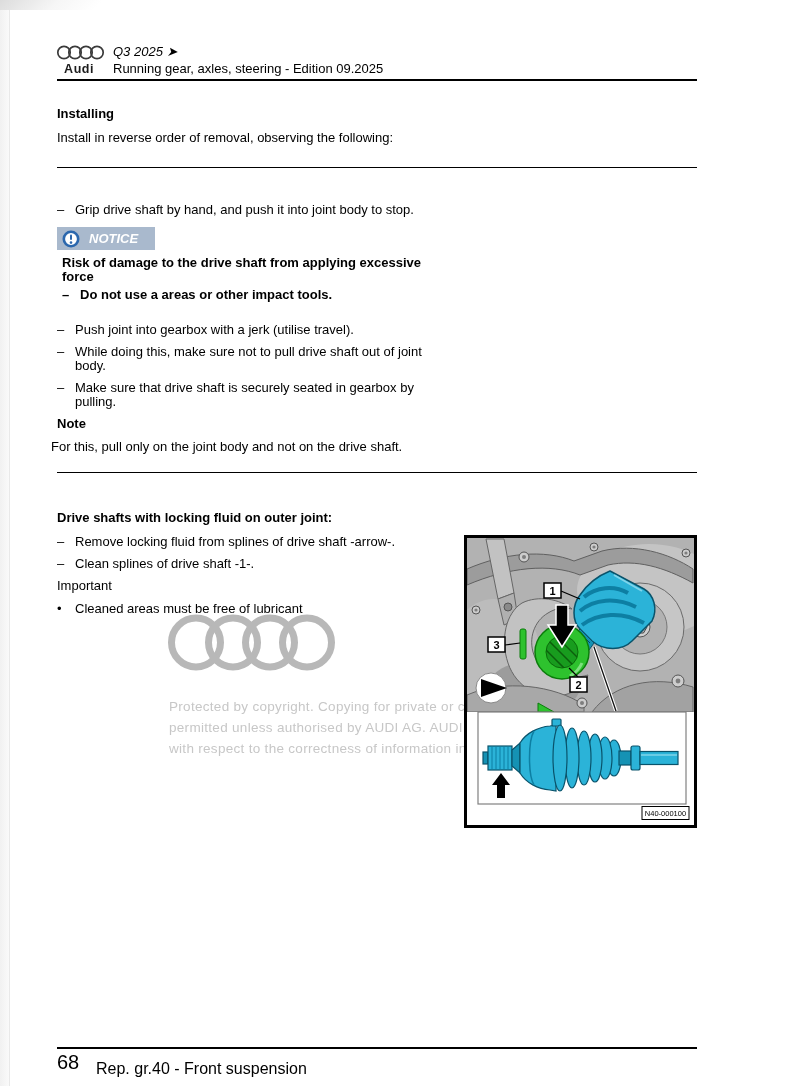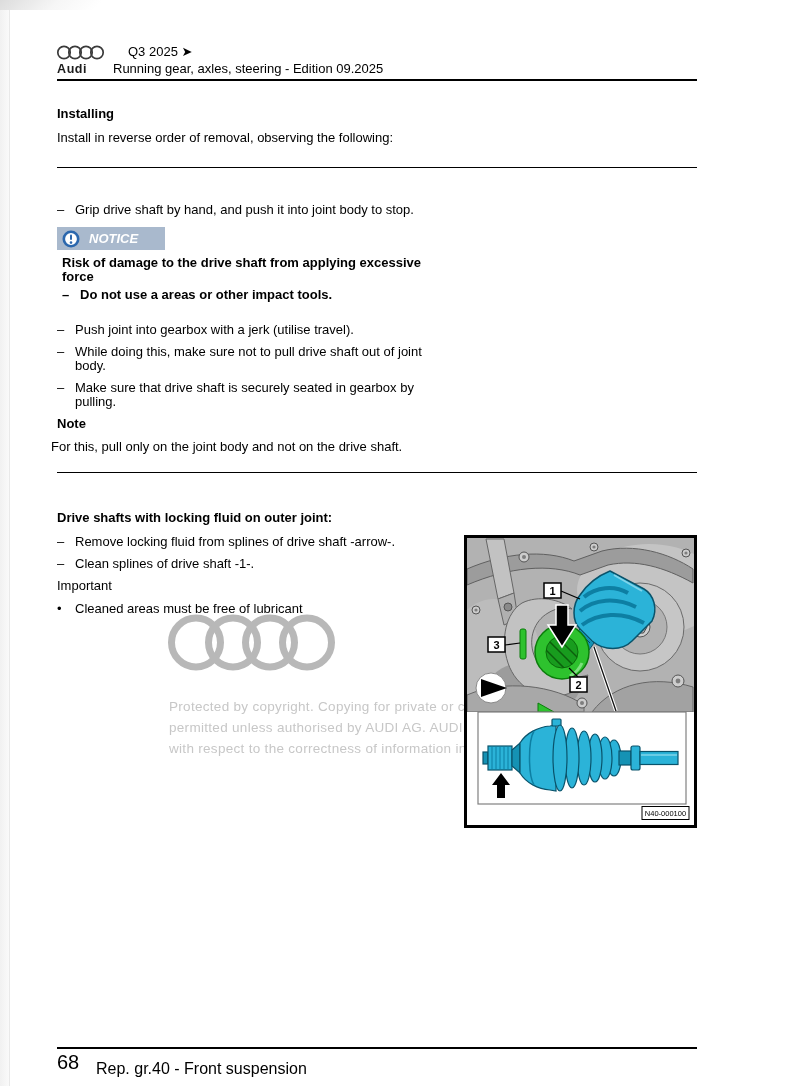--- a/index.html
+++ b/index.html
@@ -13,21 +13,21 @@
   .rule { position:absolute; border-top:1.7px solid #000; height:0; }
   .li { display:flex; }
   .li .m { flex:0 0 18px; width:18px; }
   .li .t { flex:1; }
   
   .wordmark { font-weight:bold; font-size:12.5px; letter-spacing:0.6px; color:#1c1c1c; }
   .ht { font-size:13px; line-height:16px; }
   
   .notice-badge {
     display:flex; align-items:center; gap:9px; padding-left:5px;
-    width:108px; height:23px; box-sizing:border-box;
+    width:98px; height:23px; box-sizing:border-box;
   }
   .notice-label { color:#ffffff; font-style:italic; font-weight:bold; font-size:13px; }
   
   .wm-text { font-size:13.5px; line-height:21px; color:#c7c7c7; letter-spacing:0.3px; }
   
   .pgnum { font-size:20px; line-height:20px; }
   .pgcap { font-size:16px; line-height:12px; }
   
   .scan-edge-left { position:absolute; left:0; top:0; width:9px; height:1086px;
     background:linear-gradient(to right,#f1f1f1,#fafafa); border-right:1px solid #e9e9e9; }
@@ -43,23 +43,23 @@
   <div class="scan-edge-top"></div>
 
   <svg class="abs" style="left:56px; top:45px;" width="50" height="15" viewBox="0 0 50 15">
     <g fill="none" stroke="#3a3a3a" stroke-width="1.7">
       <circle cx="8" cy="7.5" r="6.2"></circle>
         <circle cx="19" cy="7.5" r="6.2"></circle>
       <circle cx="30" cy="7.5" r="6.2"></circle>
         <circle cx="41" cy="7.5" r="6.2"></circle>
     </g>
   </svg>
-  <div class="abs wordmark" style="left:57px; top:62px;">Audi</div>
-
-  <div class="abs ht" style="left:128px; top:44px;">Q3 2025 ➤</div>
+  <div class="abs wordmark" style="left:64px; top:62px;">Audi</div>
+
+  <div class="abs ht" style="left:113px; top:44px;font-style:italic;">Q3 2025 ➤</div>
   <div class="abs ht" style="left:113px; top:61px;">Running gear, axles, steering - Edition 09.2025</div>
   <div class="rule" style="left:57px; top:79px; width:640px; border-top-width:2px;"></div>
 
   <div class="abs t13 b" style="left:57px; top:107px;">Installing</div>
   <div class="abs t13" style="left:57px; top:131px; width:430px;">Install in reverse order of removal, observing the following:</div>
 
   <div class="rule" style="left:57px; top:167px; width:640px;"></div>
 
   <div class="abs t13 li" style="left:57px; top:203px; width:398px;">
     <span class="m">–</span>

